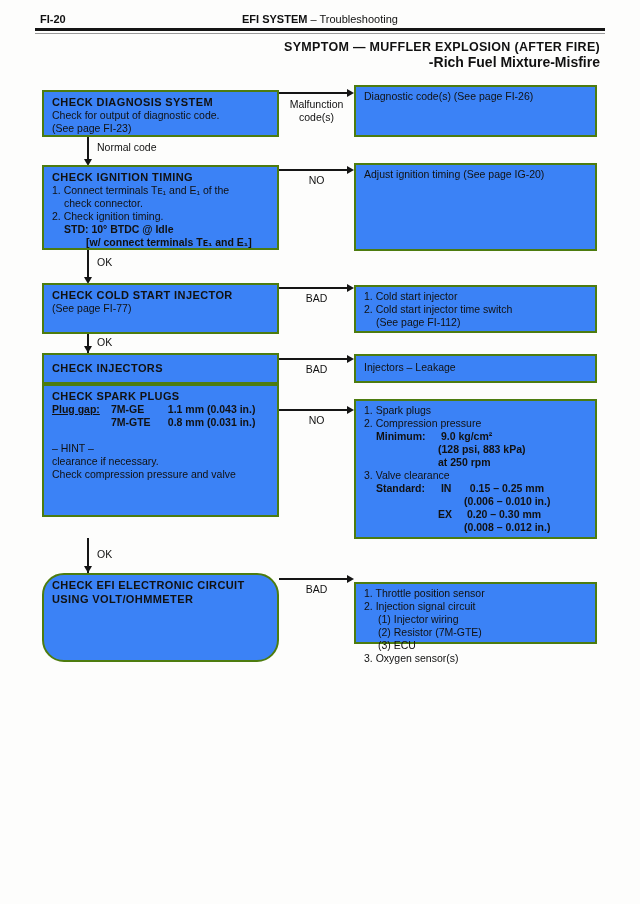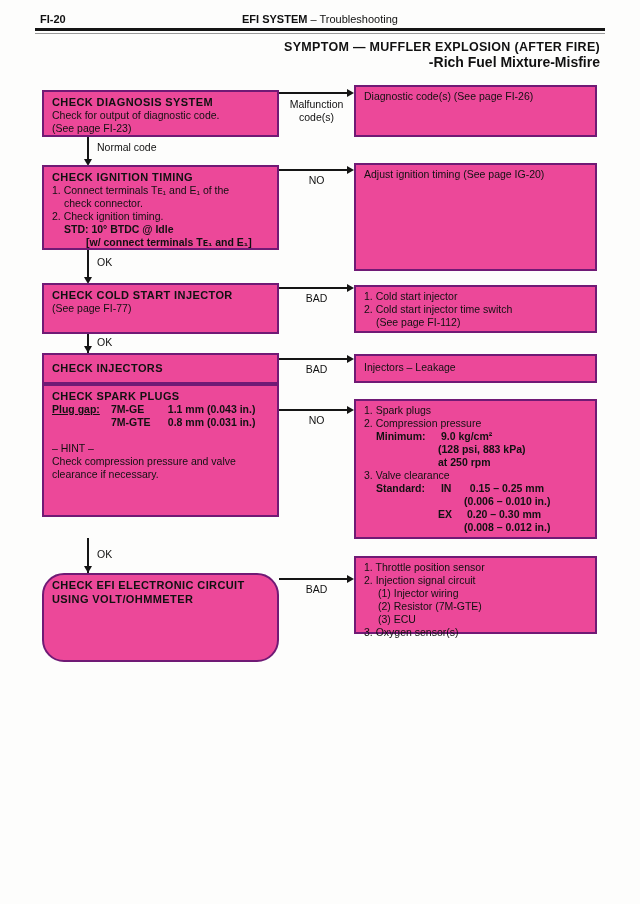--- a/index.html
+++ b/index.html
@@ -6,21 +6,21 @@
   html,body { background:#e8e8e8; }
   .page {
     position:relative; width:640px; height:904px; margin:0 auto;
     background:#fdfdfc; color:#111;
     font-family:"Liberation Sans","DejaVu Sans",sans-serif;
     font-size:10.5px; line-height:13px; overflow:hidden;
   }
   .abs { position:absolute; }
   .b { font-weight:bold; }
   .box {
-    position:absolute; border:2px solid #701a75; background:#ec4899;
+    position:absolute; border:2px solid #4d7c0f; background:#3b82f6;
     padding:3px 18px 3px 8px;
   }
   .box .title { font-weight:bold; font-size:11px; letter-spacing:0.4px; line-height:14px; }
   .hline { position:absolute; height:2px; background:#151515; }
   .vline { position:absolute; width:2px; background:#151515; }
   .ah-right { position:absolute; width:0; height:0;
     border-top:4px solid transparent; border-bottom:4px solid transparent;
     border-left:7px solid #151515; }
   .ah-down { position:absolute; width:0; height:0;
     border-left:4px solid transparent; border-right:4px solid transparent;
@@ -83,21 +83,21 @@
     <div class="ind1">check connector.</div>
     <div>2. Check ignition timing.</div>
     <div class="ind1 b">STD:  10° BTDC @ Idle</div>
     <div class="ind2 b">[w/ connect terminals Tᴇ₁ and E₁]</div>
   </div>
 
   <div class="hline" style="left:279px; top:169px; width:69px;"></div>
   <div class="ah-right" style="left:347px; top:166px;"></div>
   <div class="gap-label" style="top:174px;">NO</div>
 
-  <div class="box" style="left:354px; top:163px; width:243px; height:108px;">
+  <div class="box" style="left:354px; top:163px; width:243px; height:88px;">
     <div>Adjust ignition timing (See page IG-20)</div>
   </div>
 
   <div class="vline" style="left:87px; top:250px; height:29px;"></div>
   <div class="ah-down" style="left:84px; top:277px;"></div>
   <div class="down-label" style="top:256px;">OK</div>
 
   <div class="box" style="left:42px; top:283px; width:237px; height:51px;">
     <div class="title">CHECK  COLD  START  INJECTOR</div>
     <div>(See page FI-77)</div>
@@ -140,22 +140,22 @@
       <span class="cell w54 b">7M-GE</span>
       <span class="b">1.1 mm (0.043 in.)</span>
     </div>
     <div>
       <span class="cell w56"></span>
       <span class="cell w54 b">7M-GTE</span>
       <span class="b">0.8 mm (0.031 in.)</span>
     </div>
     <div class="spacer"></div>
     <div>– HINT –</div>
+    <div>clearance if necessary.</div>
     <div>Check compression pressure and valve</div>
-    <div>clearance if necessary.</div>
   </div>
 
   <div class="hline" style="left:279px; top:409px; width:69px;"></div>
   <div class="ah-right" style="left:347px; top:406px;"></div>
   <div class="gap-label" style="top:414px;">NO</div>
 
   <div class="box" style="left:354px; top:399px; width:243px; height:140px;">
     <div>1. Spark plugs</div>
     <div>2. Compression pressure</div>
     <div class="ind1">
@@ -184,21 +184,21 @@
 
   <div class="box" style="left:42px; top:573px; width:237px; height:89px;border-radius:22px;">
     <div class="title">CHECK  EFI  ELECTRONIC  CIRCUIT</div>
     <div class="title">USING  VOLT/OHMMETER</div>
   </div>
 
   <div class="hline" style="left:279px; top:578px; width:69px;"></div>
   <div class="ah-right" style="left:347px; top:575px;"></div>
   <div class="gap-label" style="top:583px;">BAD</div>
 
-  <div class="box" style="left:354px; top:556px; width:243px; height:78px;">
+  <div class="box" style="left:354px; top:582px; width:243px; height:62px;">
     <div>1. Throttle position sensor</div>
     <div>2. Injection signal circuit</div>
     <div class="ind3">(1) Injector wiring</div>
     <div class="ind3">(2) Resistor (7M-GTE)</div>
     <div class="ind3">(3) ECU</div>
     <div>3. Oxygen sensor(s)</div>
   </div>
 
 </div>
 

